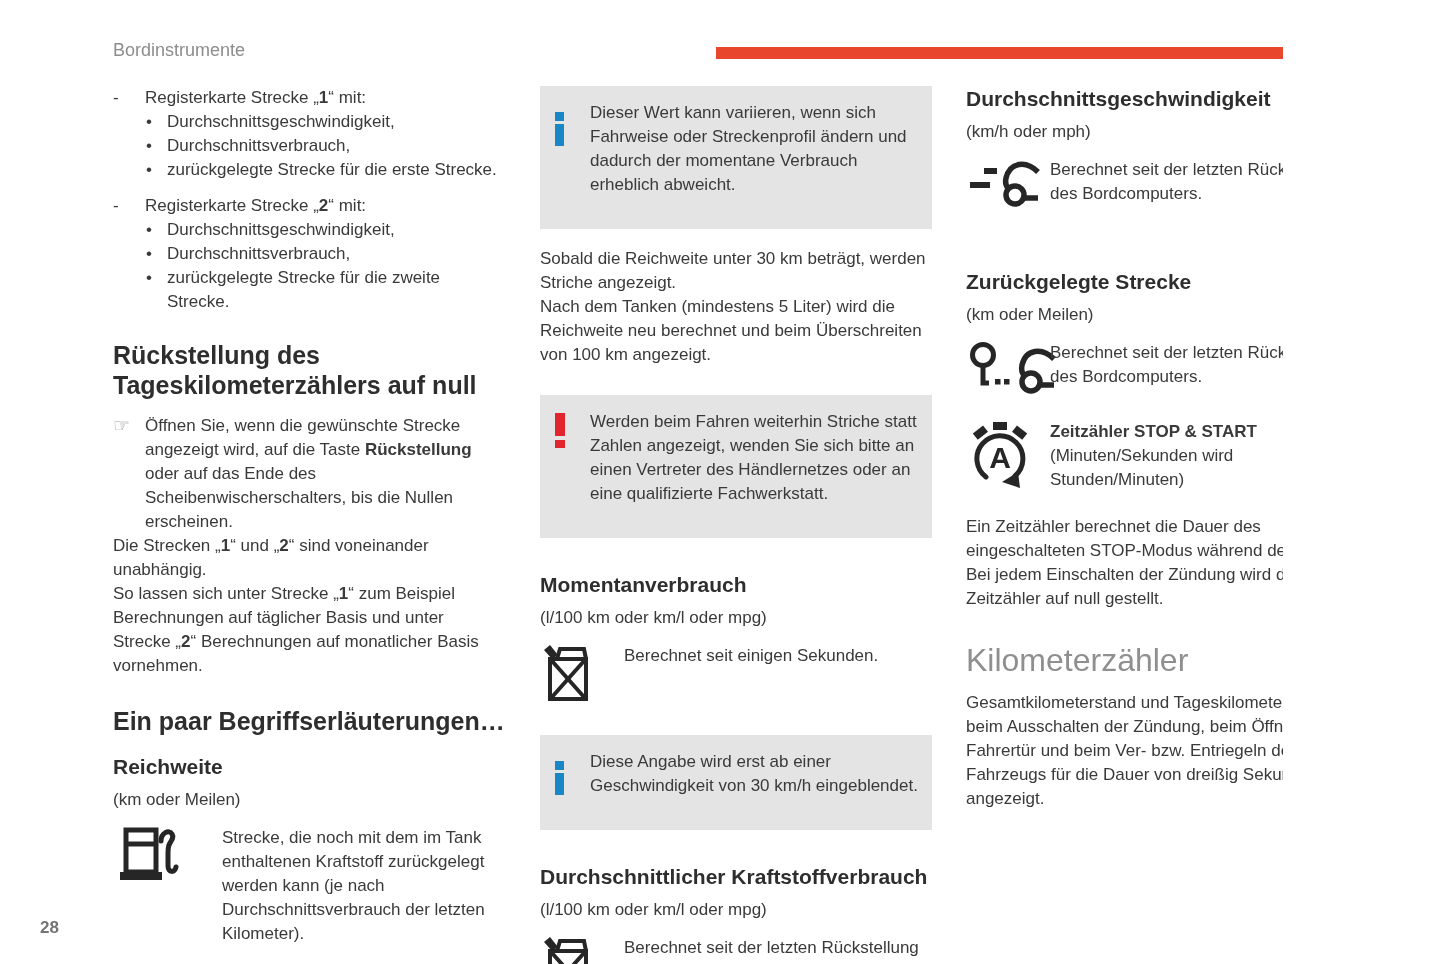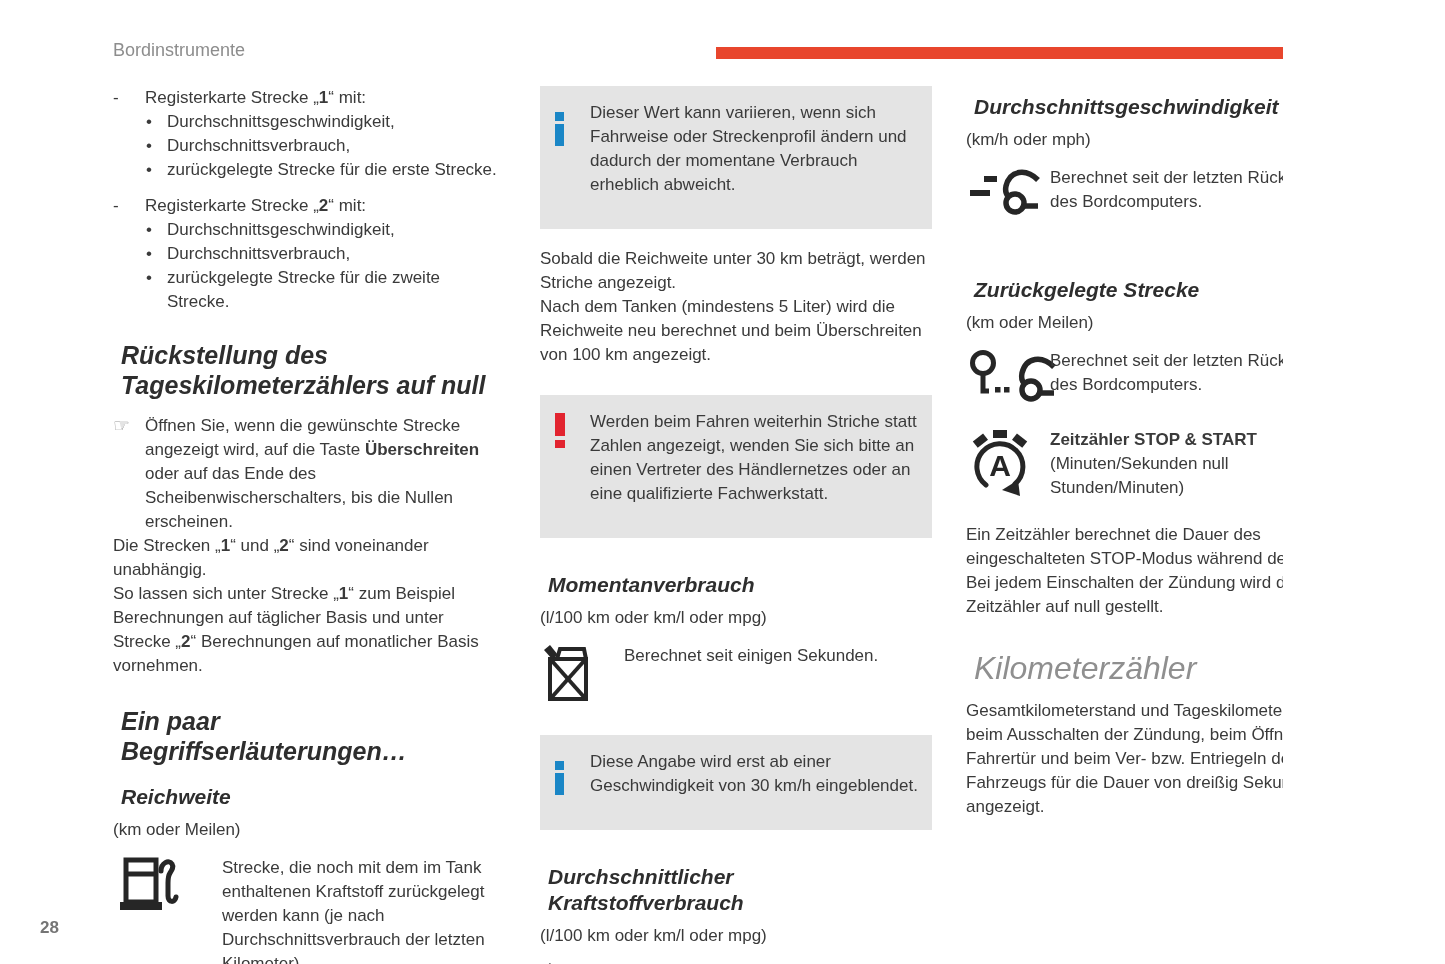--- a/index.html
+++ b/index.html
@@ -9,21 +9,21 @@
   }
   .running-header{position:absolute;left:113px;top:38px;font-size:18px;color:#8d8d8d;}
   .red-bar{position:absolute;left:716px;right:0;top:47px;height:12px;background:var(--accent-red-bar,#e8462d);}
   .page-number{position:absolute;left:40px;top:916px;font-size:17px;font-weight:bold;color:#757575;}
 
   .col{position:absolute;top:86px;width:392px;}
   .col1{left:113px;}
   .col2{left:540px;}
   .col3{left:966px;}
 
-  h2,h3,h4{margin:8px;color:#2e2e2e;font-style:italic;}
+  h2,h3,h4{margin:0;color:#2e2e2e;}
   .h-big{font-size:25px;line-height:30px;font-weight:bold;}
   .h-med{font-size:21px;line-height:26px;font-weight:bold;}
   .h-gray{font-size:32px;line-height:38px;font-weight:normal;color:#8f8f8f;}
   p{margin:0;}
   .units{margin-top:8px;}
 
   
   .dash-row{display:flex;margin-top:0;}
   .dash-row + .dash-row{margin-top:12px;}
   .marker{flex:none;width:32px;}
@@ -105,21 +105,21 @@
           <span class="bullet-marker">•</span>
           <span>zurückgelegte Strecke für die zweite Strecke.</span>
         </div>
       </div>
     </div>
 
     <h2 class="h-big mt26">Rückstellung des Tageskilometerzählers auf null</h2>
 
     <div class="hand-row">
       <span class="hand">☞</span>
-      <p><span>Öffnen Sie, wenn die gewünschte Strecke angezeigt wird, auf die Taste </span><span style="font-weight: bold;">Überschreiten</span><span> oder auf das Ende des Scheibenwischerschalters, bis die Nullen erscheinen.</span></p>
+      <p><span>Öffnen Sie, wenn die gewünschte Strecke angezeigt wird, auf die Taste </span><span style="font-weight: bold;">Rückstellung</span><span> oder auf das Ende des Scheibenwischerschalters, bis die Nullen erscheinen.</span></p>
     </div>
     <p><span>Die Strecken „</span><span style="font-weight: bold;">1</span><span>“ und „</span><span style="font-weight: bold;">2</span><span>“ sind voneinander unabhängig.</span></p>
     <p><span>So lassen sich unter Strecke „</span><span style="font-weight: bold;">1</span><span>“ zum Beispiel Berechnungen auf täglicher Basis und unter Strecke „</span><span style="font-weight: bold;">2</span><span>“ Berechnungen auf monatlicher Basis vornehmen.</span></p>
 
     <h2 class="h-big mt28">Ein paar Begriffserläuterungen…</h2>
     <h3 class="h-med mt18">Reichweite</h3>
     <p class="units">(km oder Meilen)</p>
 
     <div class="icon-row mt16">
       <span class="icon-cell">
@@ -244,21 +244,21 @@
           <rect class="fl" x="25" y="2" width="14" height="8"></rect>
           <rect class="fl" x="6" y="9" width="13" height="8" transform="rotate(-38 12 13)"></rect>
           <rect class="fl" x="45" y="9" width="13" height="8" transform="rotate(38 52 13)"></rect>
           <path class="st" d="M18 57 A23 23 0 1 1 47 56" stroke-width="5" stroke-linecap="round"></path>
           <polygon class="fl" points="50,52 34,62 52,68"></polygon>
           <text x="32" y="48" font-size="30" text-anchor="middle">A</text>
         </svg>
       </span>
       <div class="icon-desc">
         <p class="bold">Zeitzähler STOP &amp; START</p>
-        <p>(Minuten/Sekunden null Stunden/Minuten)</p>
+        <p>(Minuten/Sekunden wird Stunden/Minuten)</p>
       </div>
     </div>
 
     <p class="mt18">Ein Zeitzähler berechnet die Dauer des eingeschalteten STOP-Modus während der Fahrt. Bei jedem Einschalten der Zündung wird der Zeitzähler auf null gestellt.</p>
 
     <h2 class="h-gray mt30">Kilometerzähler</h2>
     <p class="mt12">Gesamtkilometerstand und Tageskilometer werden beim Ausschalten der Zündung, beim Öffnen der Fahrertür und beim Ver- bzw. Entriegeln des Fahrzeugs für die Dauer von dreißig Sekunden angezeigt.</p>
   </div>
 
   <div class="page-number">28</div>

